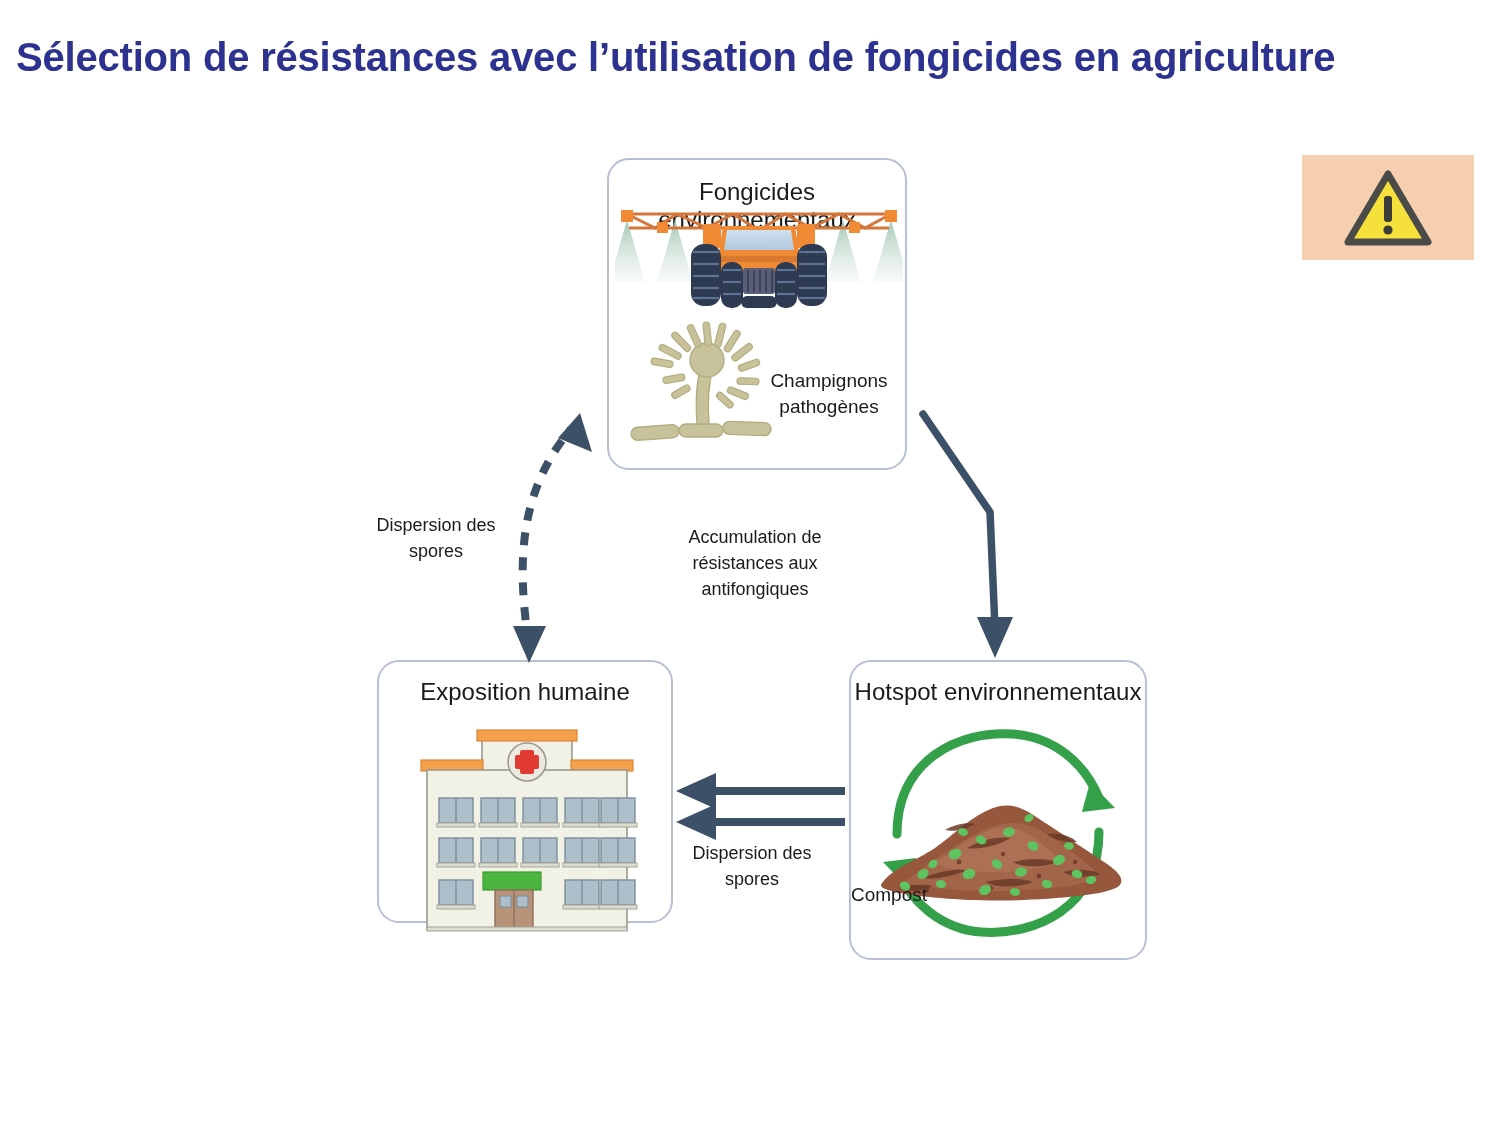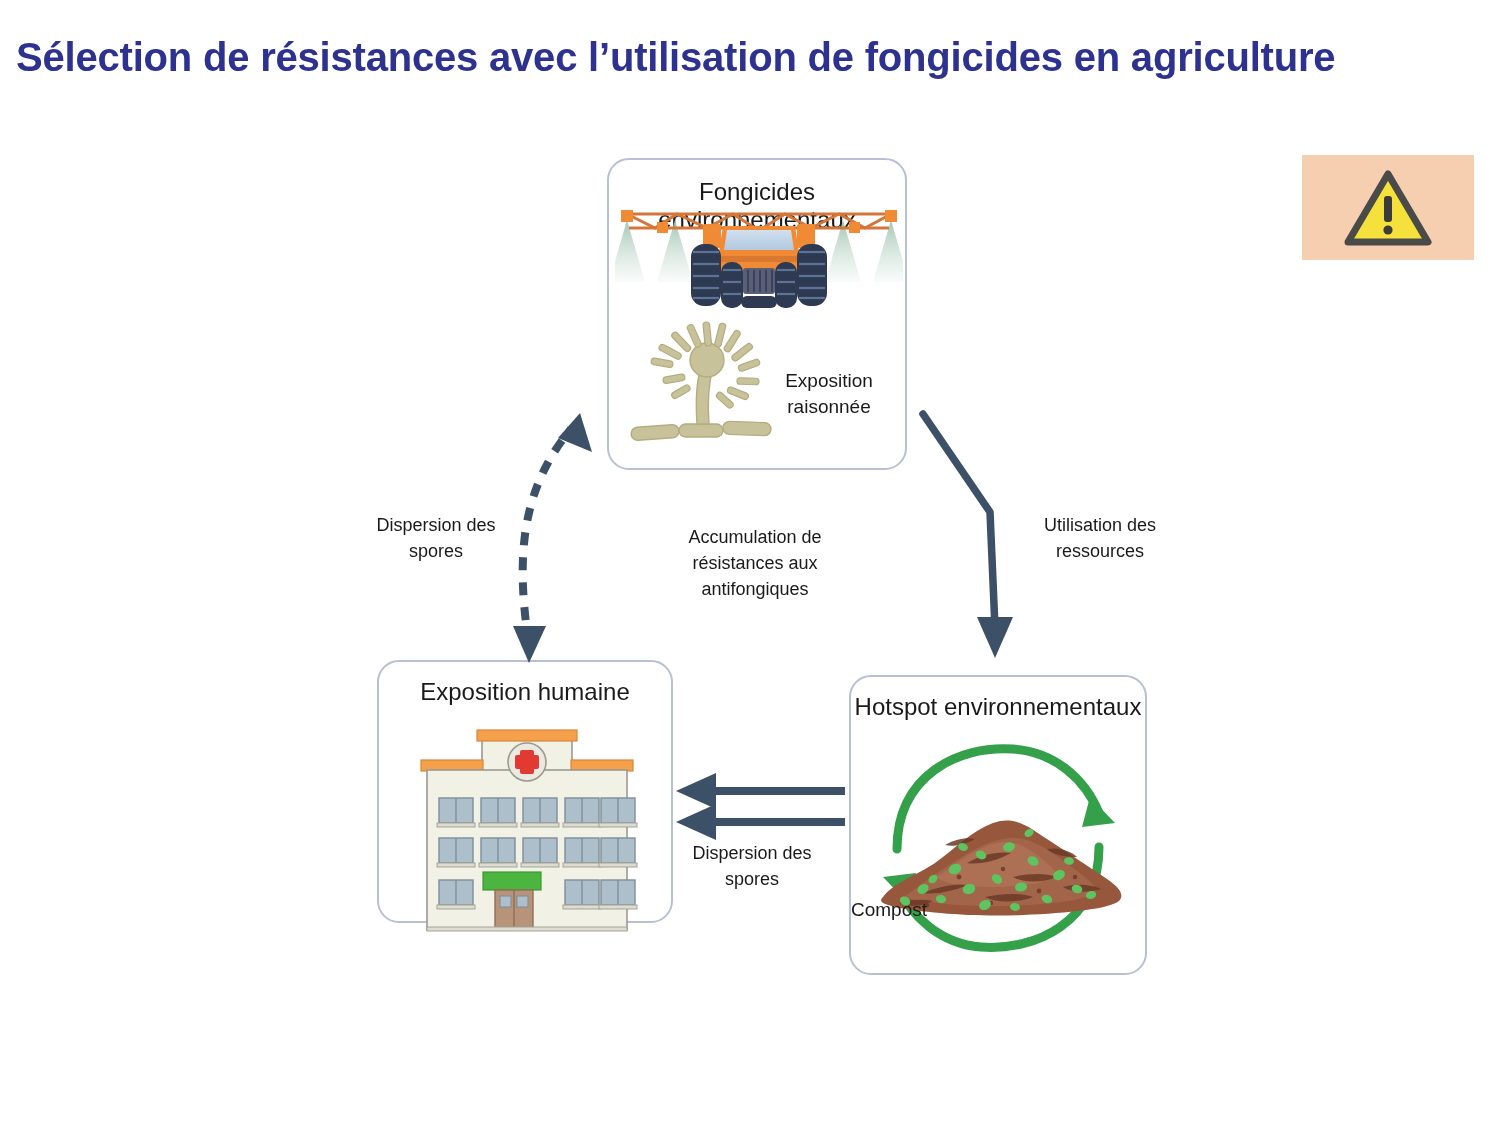--- a/index.html
+++ b/index.html
@@ -36,21 +36,21 @@
   
   .box{
     position:absolute;
     background:#ffffff;
     border:2px solid #b7c0d4;
     border-radius:22px;
     box-sizing:border-box;
   }
   .box-top{ left:607px; top:158px; width:300px; height:312px;}
   .box-left{ left:377px; top:660px; width:296px; height:263px;}
-  .box-right{ left:849px; top:660px; width:298px; height:300px;margin-top:15px;}
+  .box-right{ left:849px; top:660px; width:298px; height:300px;}
 
   .box-title{
     position:absolute;
     left:0; right:0;
     text-align:center;
     font-size:24px;
     color:#1a1a1a;
     top:18px;
   }
   .box-left .box-title, .box-right .box-title{top:16px;}
@@ -229,22 +229,22 @@
           <rect x="120" y="60" width="6.5" height="22" rx="3.2" transform="rotate(92 123 71)"></rect>
           <rect x="110" y="72" width="6.5" height="22" rx="3.2" transform="rotate(112 113 83)"></rect>
           <rect x="97" y="80" width="6.5" height="20" rx="3.2" transform="rotate(132 100 90)"></rect>
           <rect x="46" y="58" width="6.5" height="22" rx="3.2" transform="rotate(-100 49 69)"></rect>
           <rect x="53" y="72" width="6.5" height="20" rx="3.2" transform="rotate(-120 56 82)"></rect>
         </g>
       </g>
     </svg>
 
     <div class="champ-label">
-      <div>Exposition</div>
-      <div>raisonnée</div>
+      <div>Champignons</div>
+      <div>pathogènes</div>
     </div>
   </div>
 
   <div class="box box-left">
     <div class="box-title">Exposition humaine</div>
 
     <svg class="hospital" viewBox="0 0 240 222">
 
       <rect x="75" y="18" width="90" height="48" fill="#f2f1e6" stroke="#9a9a90" stroke-width="1.6"></rect>
       <rect x="70" y="10" width="100" height="11" fill="#f5a04a" stroke="#d9873a" stroke-width="1.2"></rect>
@@ -433,24 +433,20 @@
     <div>Dispersion des</div>
     <div>spores</div>
   </div>
 
   <div class="edge-label lbl-accumulation">
     <div>Accumulation de</div>
     <div>résistances aux</div>
     <div>antifongiques</div>
   </div>
 
-  <div class="edge-label lbl-utilisation">
-    <div>Utilisation des</div>
-    <div>ressources</div>
-  </div>
 
   <div class="edge-label lbl-dispersion-bottom">
     <div>Dispersion des</div>
     <div>spores</div>
   </div>
 
 
 </div>
 
 </body></html>

